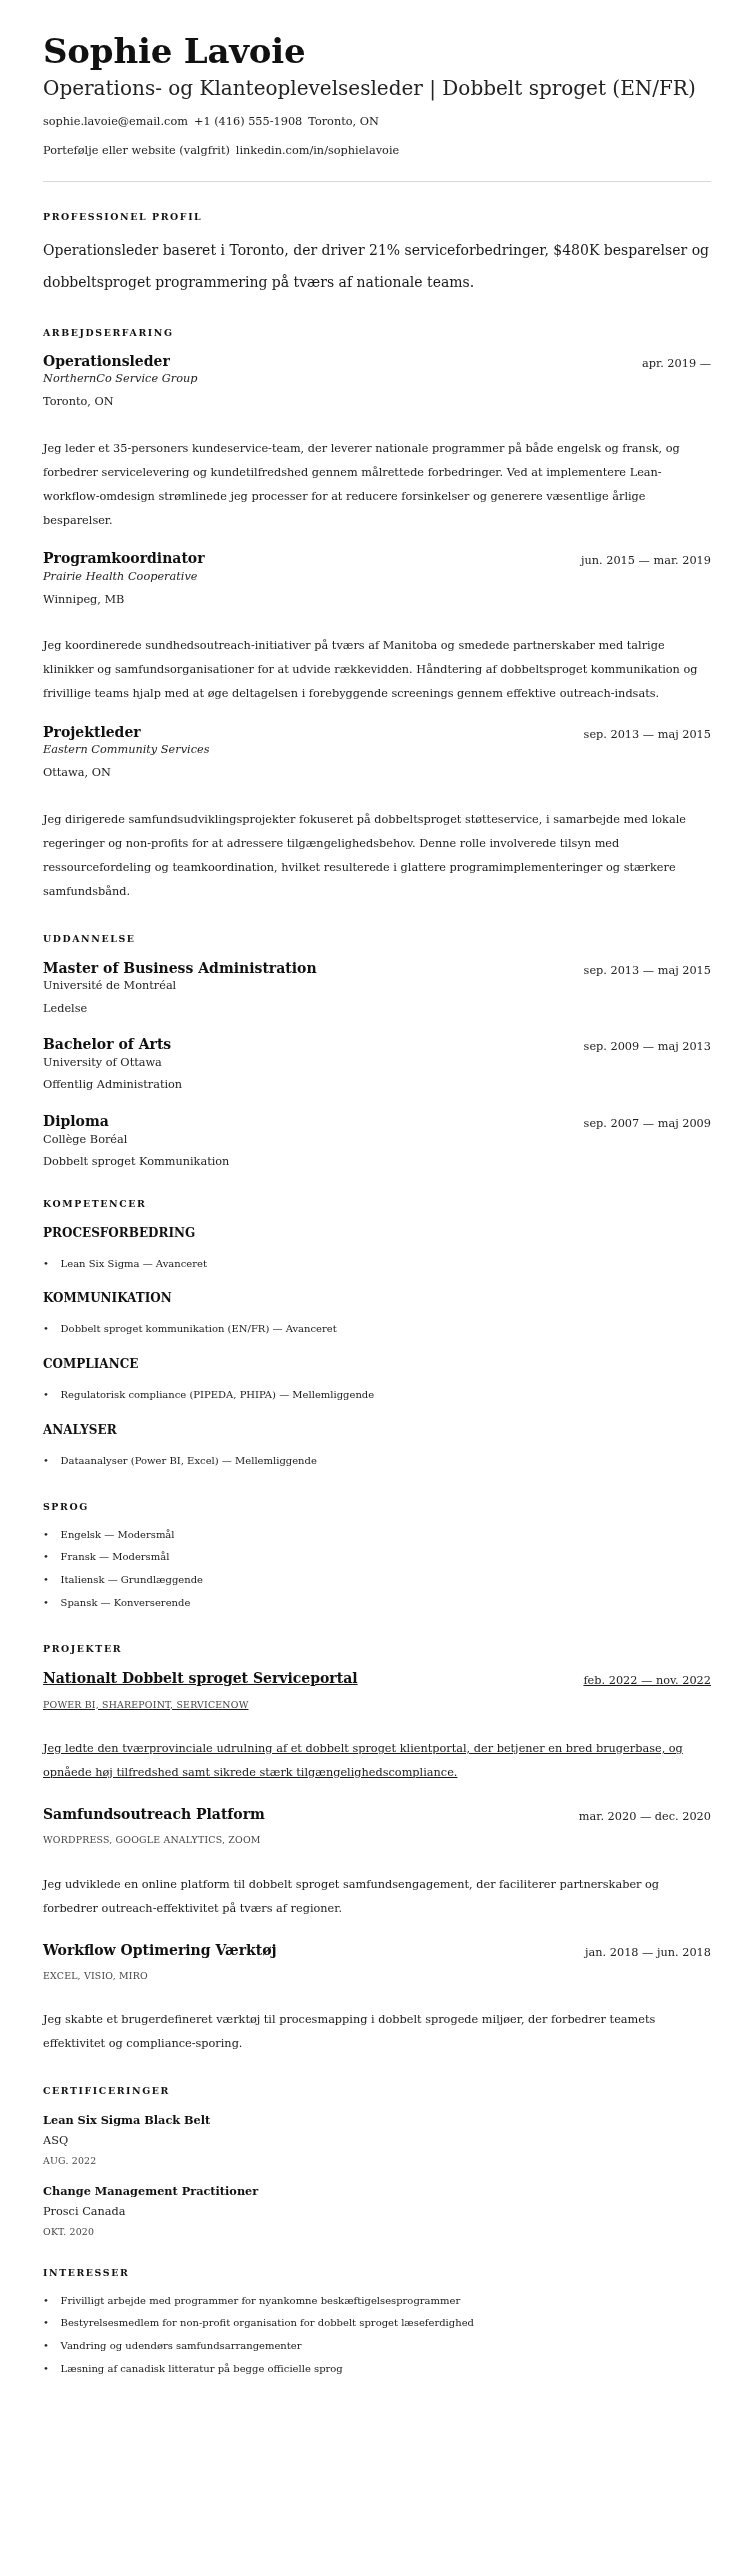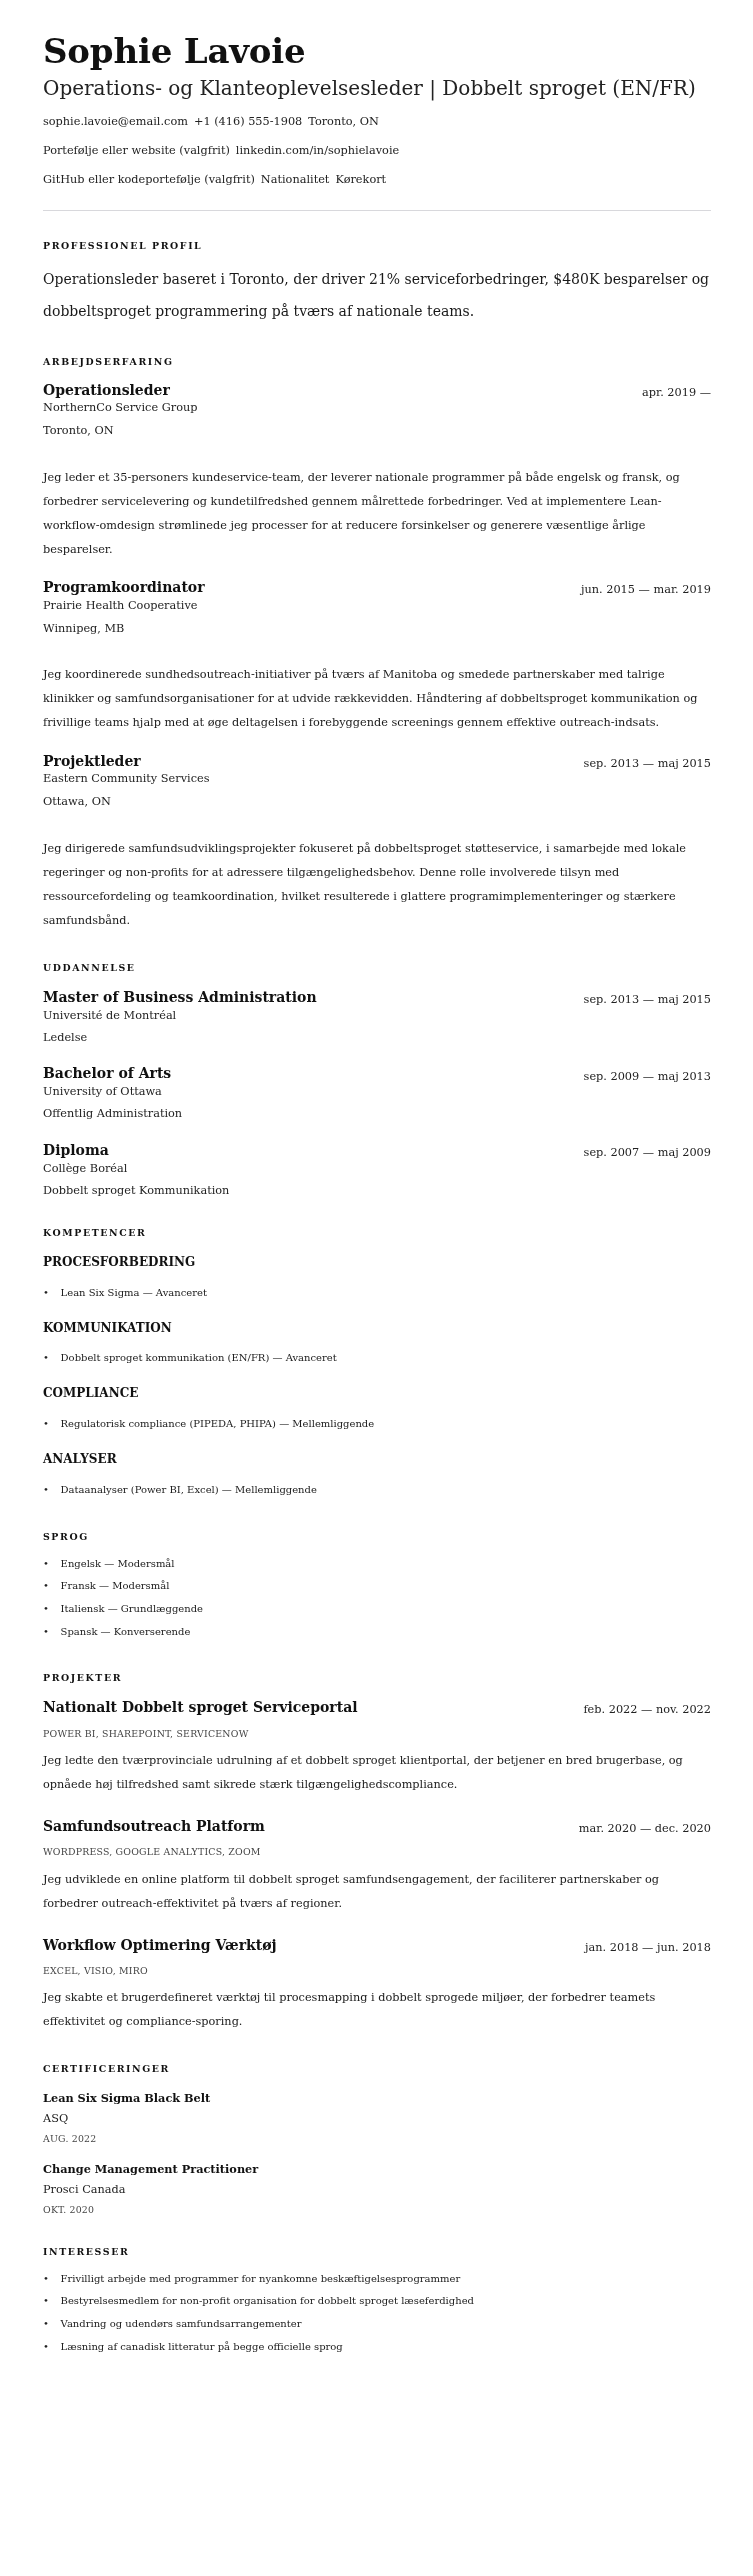--- a/index.html
+++ b/index.html
@@ -19,37 +19,37 @@
   .divider { border: 0; border-top: 1.3px solid #d8d8dc; margin-top: 22.6px; }
   .section { margin-top: 29px; }
   .section:first-of-type { margin-top: 29px; }
   .section-title { font-size: 9.4px; font-weight: bold; letter-spacing: 1.6px; text-transform: uppercase; color: #111; }
   .summary { font-size: 14px; line-height: 32px; margin-top: 11.3px; color: #1a1a1a; }
   .entry { margin-top: 16.3px; }
   .entry:first-child { margin-top: 14px; }
   .entry-head { display: flex; justify-content: space-between; align-items: flex-end; }
   .entry-title { font-size: 14px; font-weight: bold; color: #111; line-height: 1.3; }
   .entry-date { font-size: 11.3px; color: #222; white-space: nowrap; }
-  .entry-org { font-size: 11.3px; color: #222; line-height: 1.3; margin-top: 2.5px; }
+  .entry-org { font-size: 11.3px; color: #222; line-height: 1.3; margin-top: 2.5px; font-style: italic; }
   .entry-loc { font-size: 11.3px; color: #222; line-height: 1.3; margin-top: 8.2px; }
   .entry-desc { font-size: 11.3px; line-height: 24px; color: #1a1a1a; margin-top: 27px; }
   .edu-entry { margin-top: 19px; }
   .edu-entry:first-child { margin-top: 15px; }
   .edu-sub { font-size: 11.3px; color: #222; line-height: 1.3; margin-top: 2.5px; }
   .edu-sub + .edu-sub { margin-top: 7.5px; }
   .skill-group { margin-top: 16.3px; }
   .skill-group:first-child { margin-top: 16.3px; }
   .skill-cat { font-size: 12px; font-weight: bold; color: #111; line-height: 1.3; }
   ul.bullets { list-style: none; margin-top: 11.3px; }
   ul.bullets li { position: relative; padding-left: 17.6px; font-size: 10px; line-height: 22.6px; color: #1a1a1a; }
   ul.bullets li::before { content: "\2022"; position: absolute; left: 0; top: 0; color: #222; }
   .proj-entry { margin-top: 20px; }
-  .proj-entry:first-child { margin-top: 15px; }
+  .proj-entry:first-child { margin-top: 15px; text-decoration: underline; }
   .proj-tech { font-size: 9.4px; color: #444; letter-spacing: 0.2px; margin-top: 11.3px; line-height: 1.3; }
-  .proj-desc { font-size: 11.3px; line-height: 24px; margin-top: 9px; color: #1a1a1a; }
+  .proj-desc { font-size: 11.3px; line-height: 24px; margin-top: 26px; color: #1a1a1a; }
   .cert-entry { margin-top: 17.6px; }
   .cert-entry:first-child { margin-top: 16.3px; }
   .cert-title { font-size: 11.3px; font-weight: bold; color: #111; line-height: 1.3; }
   .cert-issuer { font-size: 11.3px; color: #222; margin-top: 6.3px; line-height: 1.3; }
   .cert-date { font-size: 9.4px; color: #444; margin-top: 6.3px; line-height: 1.3; letter-spacing: 0.2px; }
 </style>
 </head>
 <body>
 
 <div class="page">
@@ -60,25 +60,20 @@
     <div class="contact-rows">
       <div class="contact-row">
         <span class="contact-item">sophie.lavoie@email.com</span>
         <span class="contact-item">+1 (416) 555-1908</span>
         <span class="contact-item">Toronto, ON</span>
       </div>
       <div class="contact-row">
         <span class="contact-item">Portefølje eller website (valgfrit)</span>
         <span class="contact-item">linkedin.com/in/sophielavoie</span>
       </div>
-      <div class="contact-row">
-        <span class="contact-item">GitHub eller kodeportefølje (valgfrit)</span>
-        <span class="contact-item">Nationalitet</span>
-        <span class="contact-item">Kørekort</span>
-      </div>
     </div>
     <hr class="divider">
   </header>
 
   <section class="section">
     <h2 class="section-title">PROFESSIONEL PROFIL</h2>
     <p class="summary">Operationsleder baseret i Toronto, der driver 21% serviceforbedringer, $480K besparelser og dobbeltsproget programmering på tværs af nationale teams.</p>
   </section>
 
   <section class="section">

